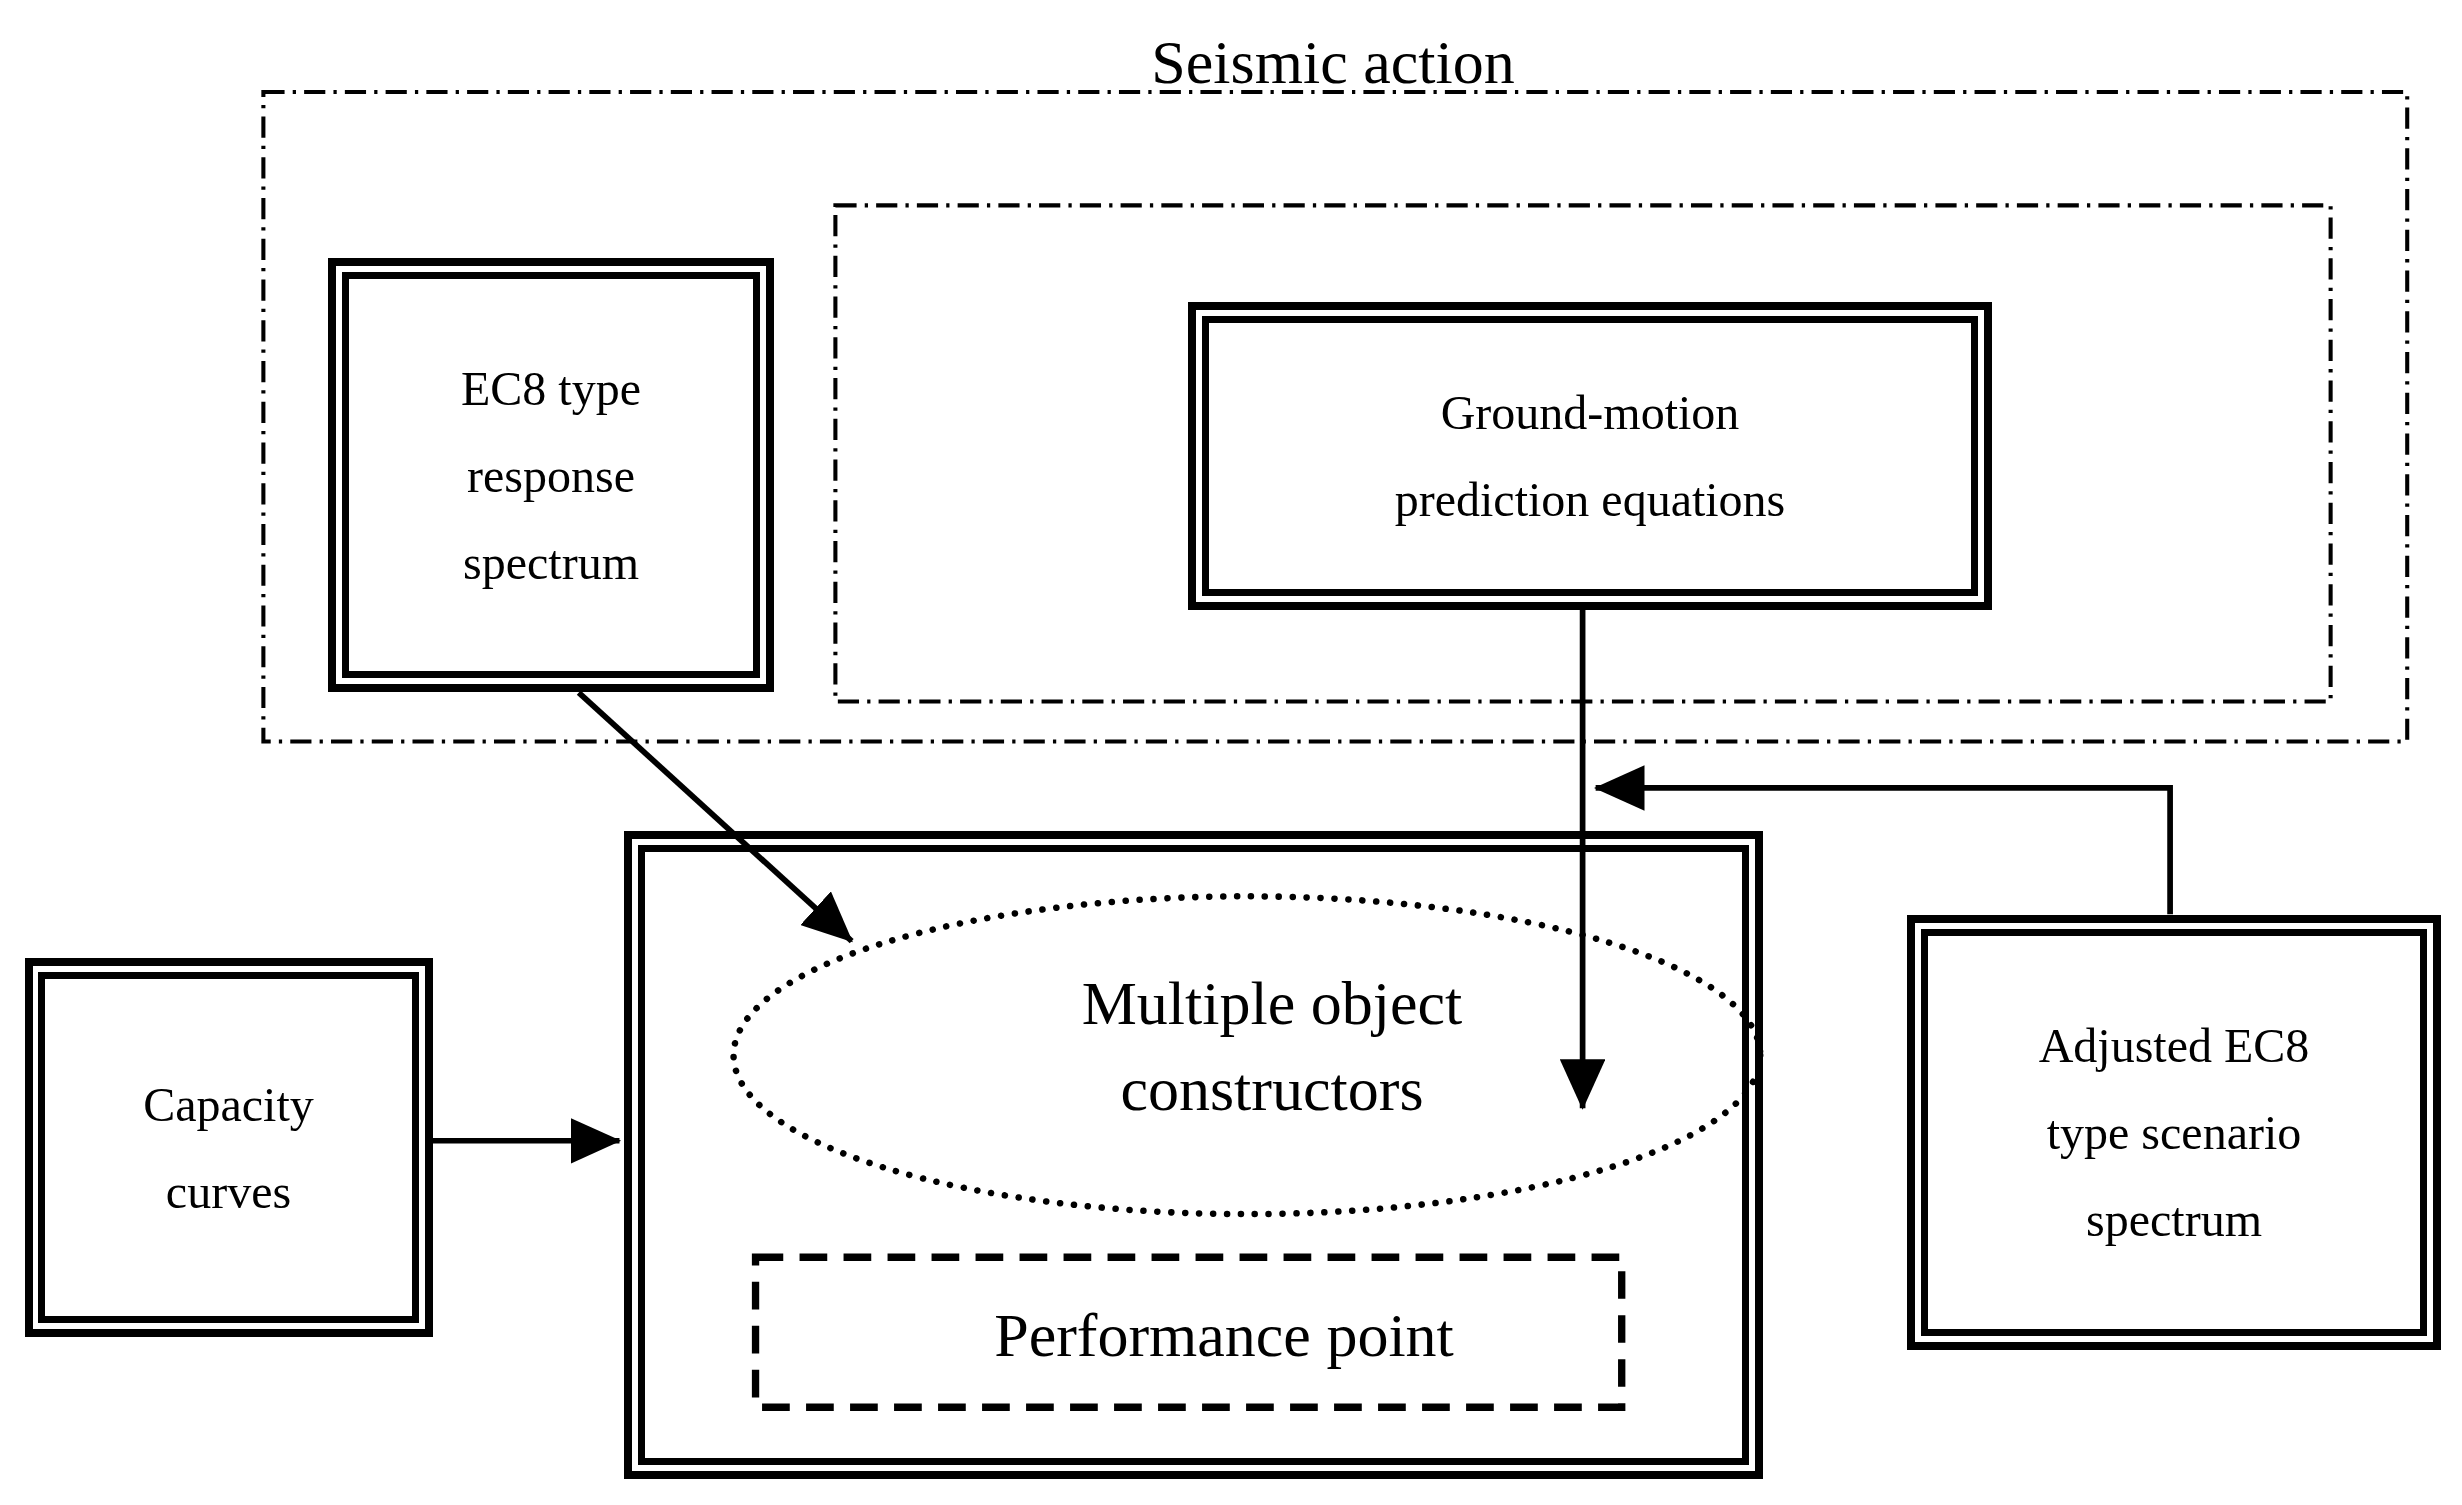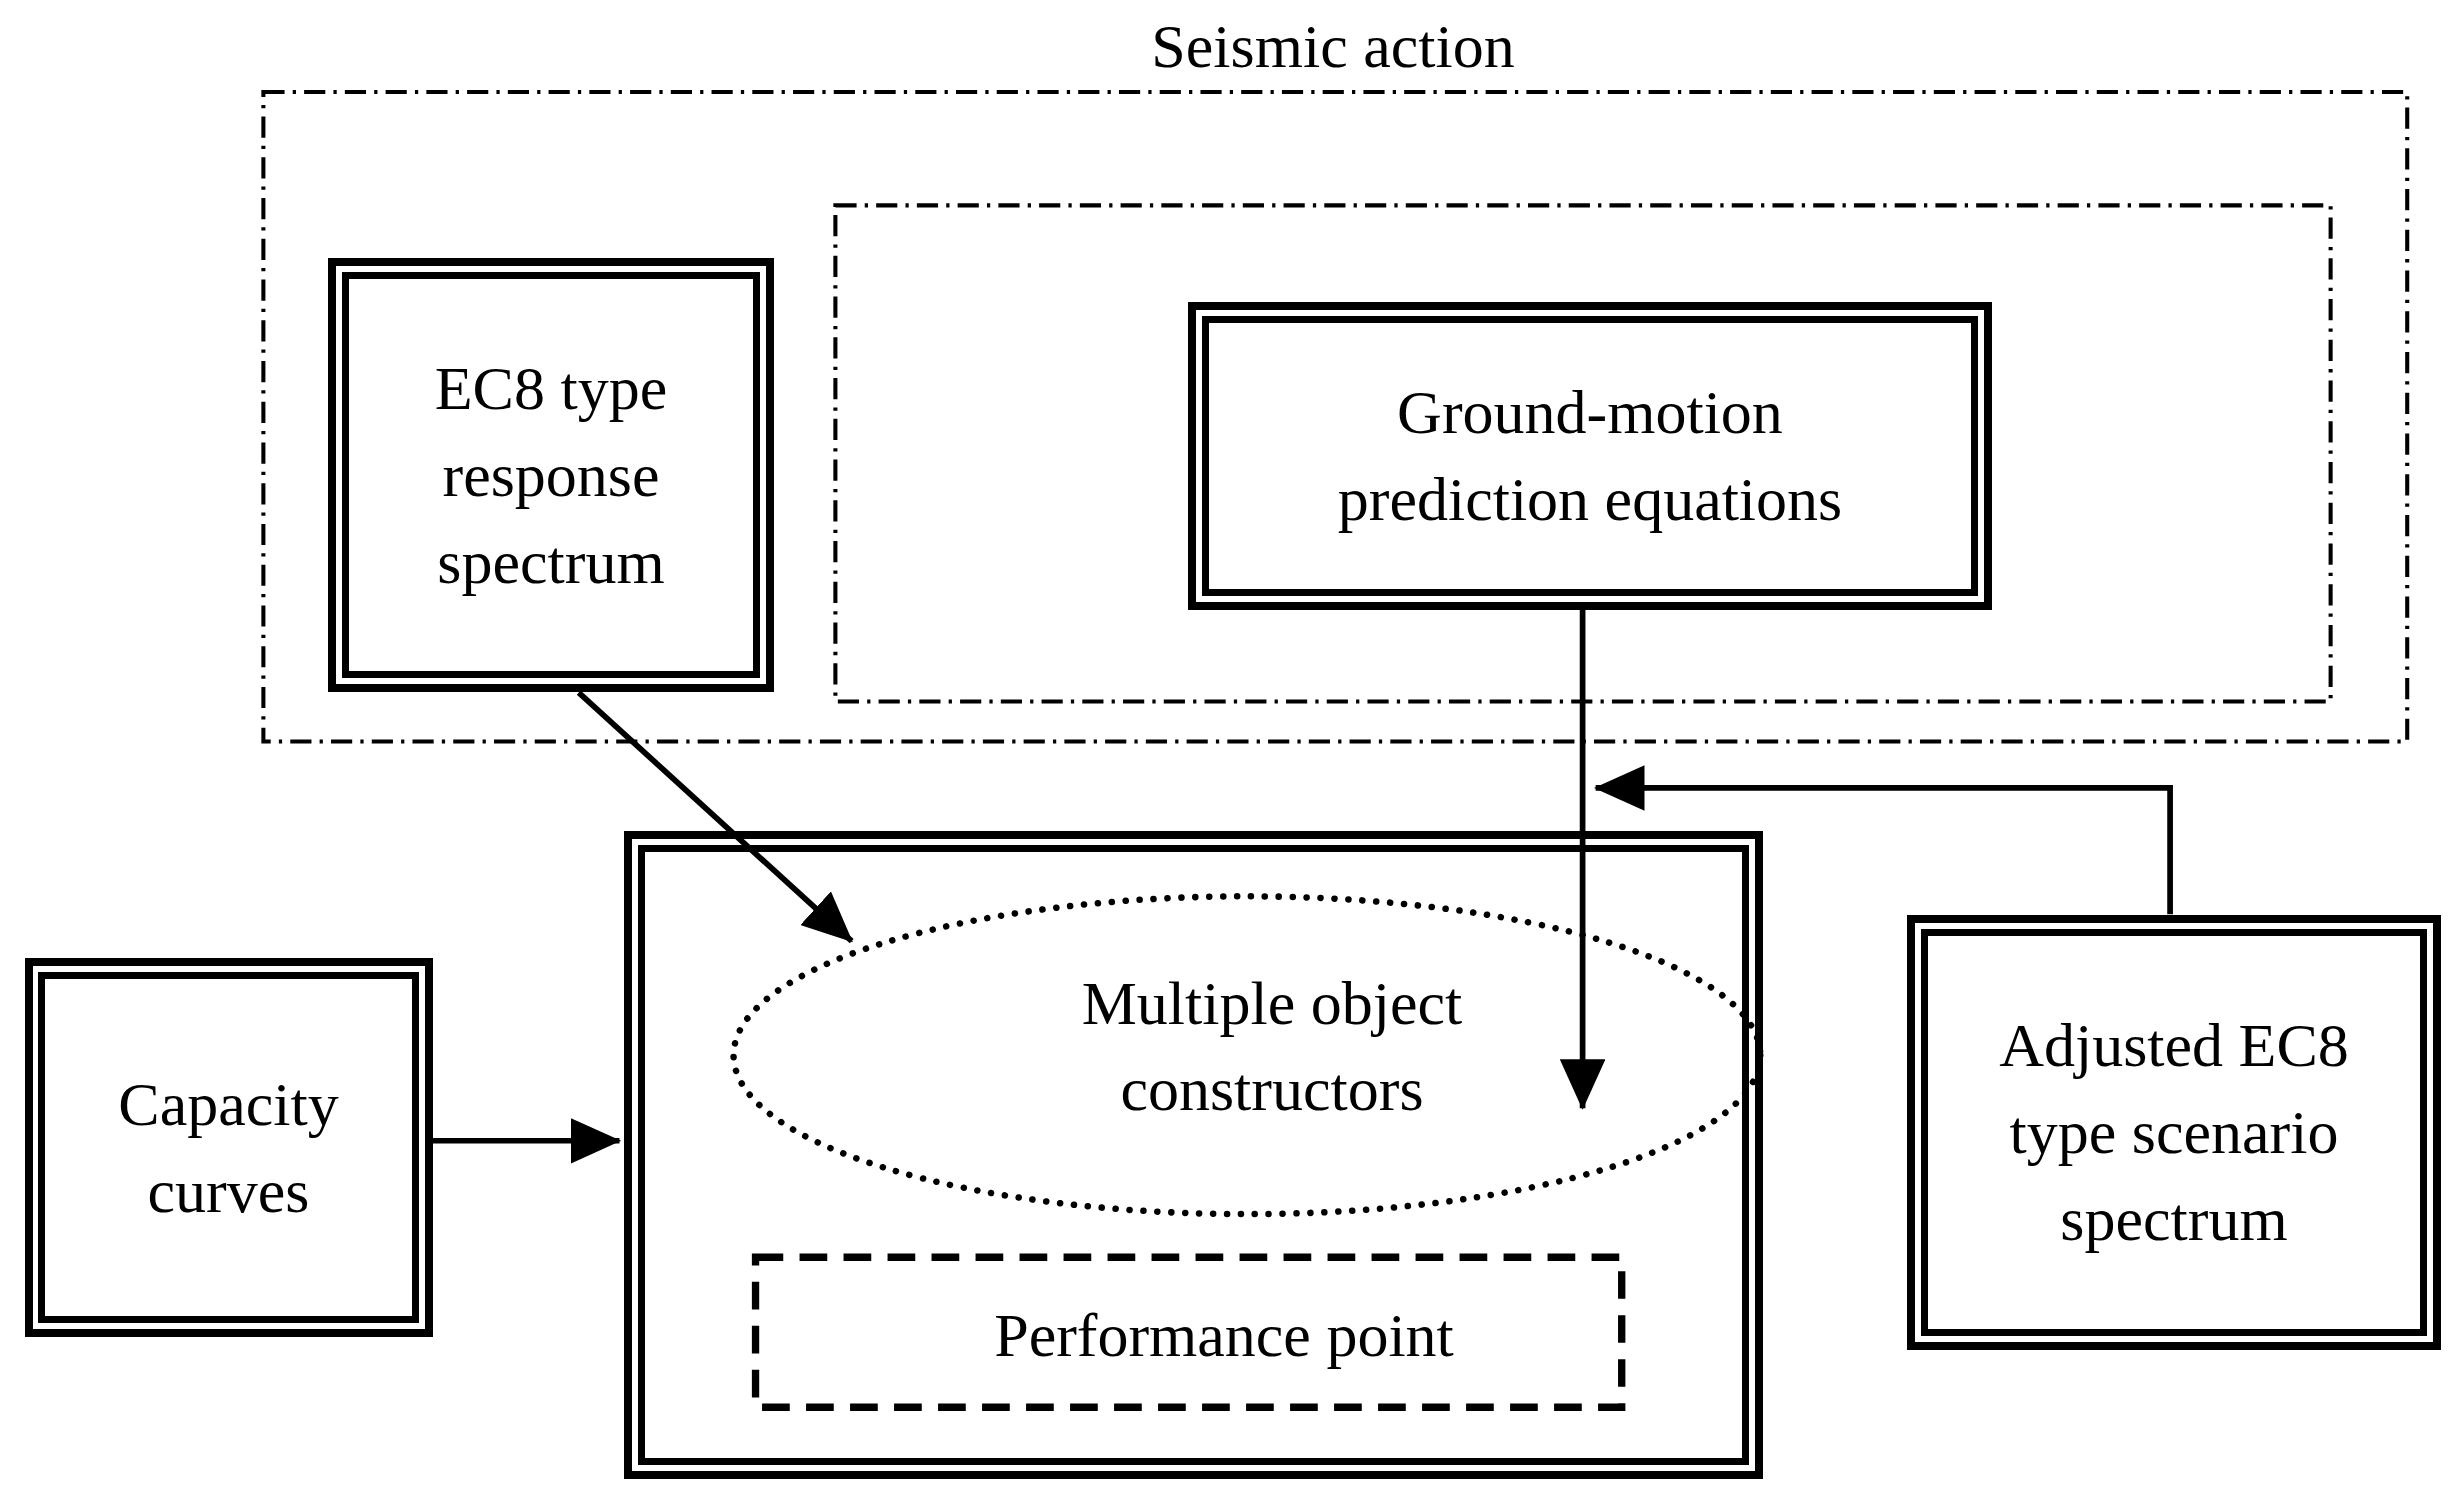--- a/index.html
+++ b/index.html
@@ -38,21 +38,21 @@
     pointer-events: none;
   }
   .dbox .label {
     position: absolute;
     inset: 13px;
     display: flex;
     align-items: center;
     justify-content: center;
     text-align: center;
     white-space: pre-line;
-    font-size: 62px;
+    font-size: 48px;
     line-height: 87px;
   }
   
   .mainbox { background: transparent; }
   .float-label {
     position: absolute;
     transform: translate(-50%, -50%);
     white-space: pre-line;
     text-align: center;
     font-size: 62px;
@@ -81,21 +81,21 @@
 
     <line x1="710" y1="850" x2="1045" y2="1155" stroke="#000" stroke-width="7" marker-end="url(#arrowhead)"></line>
 
     <line x1="1942" y1="748" x2="1942" y2="1360" stroke="#000" stroke-width="7" marker-end="url(#arrowhead)"></line>
 
     <line x1="530" y1="1400" x2="760" y2="1400" stroke="#000" stroke-width="7" marker-end="url(#arrowhead)"></line>
 
     <polyline points="2663,1122 2663,967 1958,967" fill="none" stroke="#000" stroke-width="7" marker-end="url(#arrowhead)"></polyline>
   </svg>
 
-  <div class="float-label" style="left:1333px; top:46px;">Seismic action</div>
+  <div class="float-label" style="left:1333px; top:62px;">Seismic action</div>
 
 
   <div class="dbox" style="left:328px; top:258px; width:446px; height:434px;">
     <div class="label">EC8 type
 response
 spectrum</div>
   </div>
 
   <div class="dbox" style="left:1188px; top:302px; width:804px; height:308px;">
     <div class="label">Ground-motion

